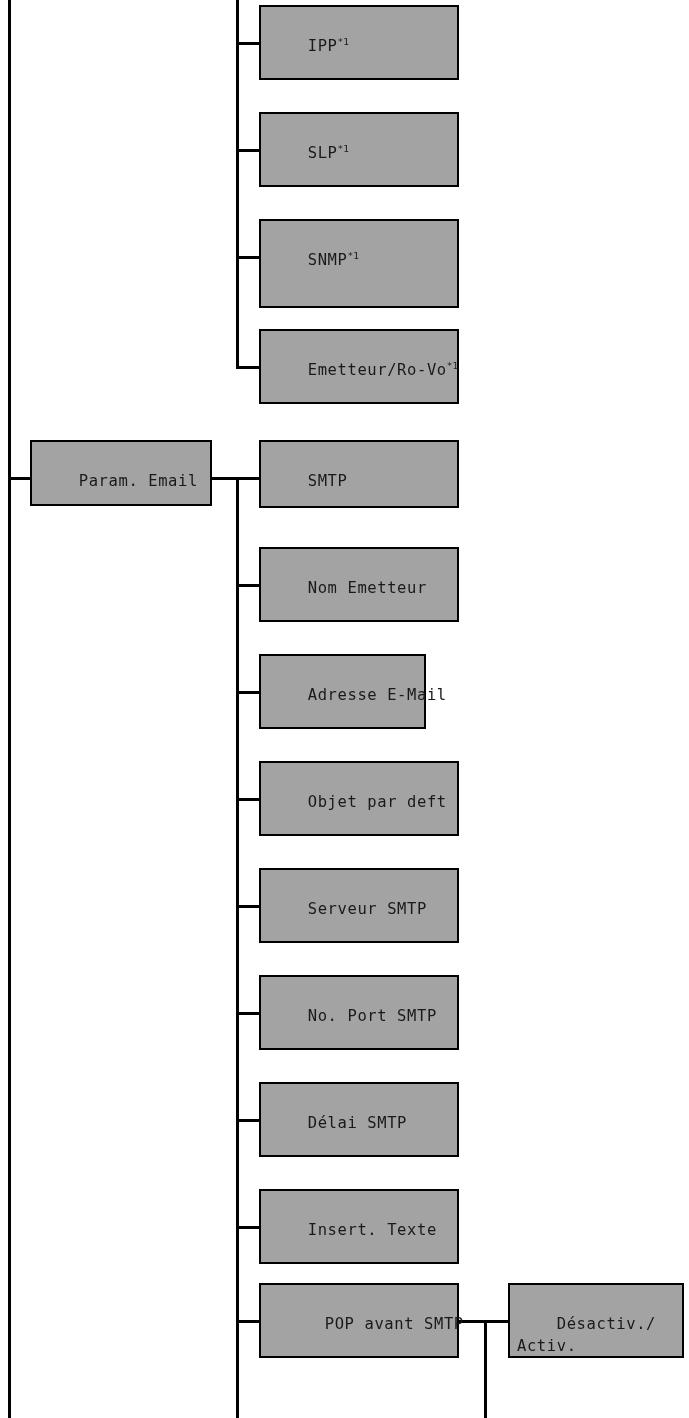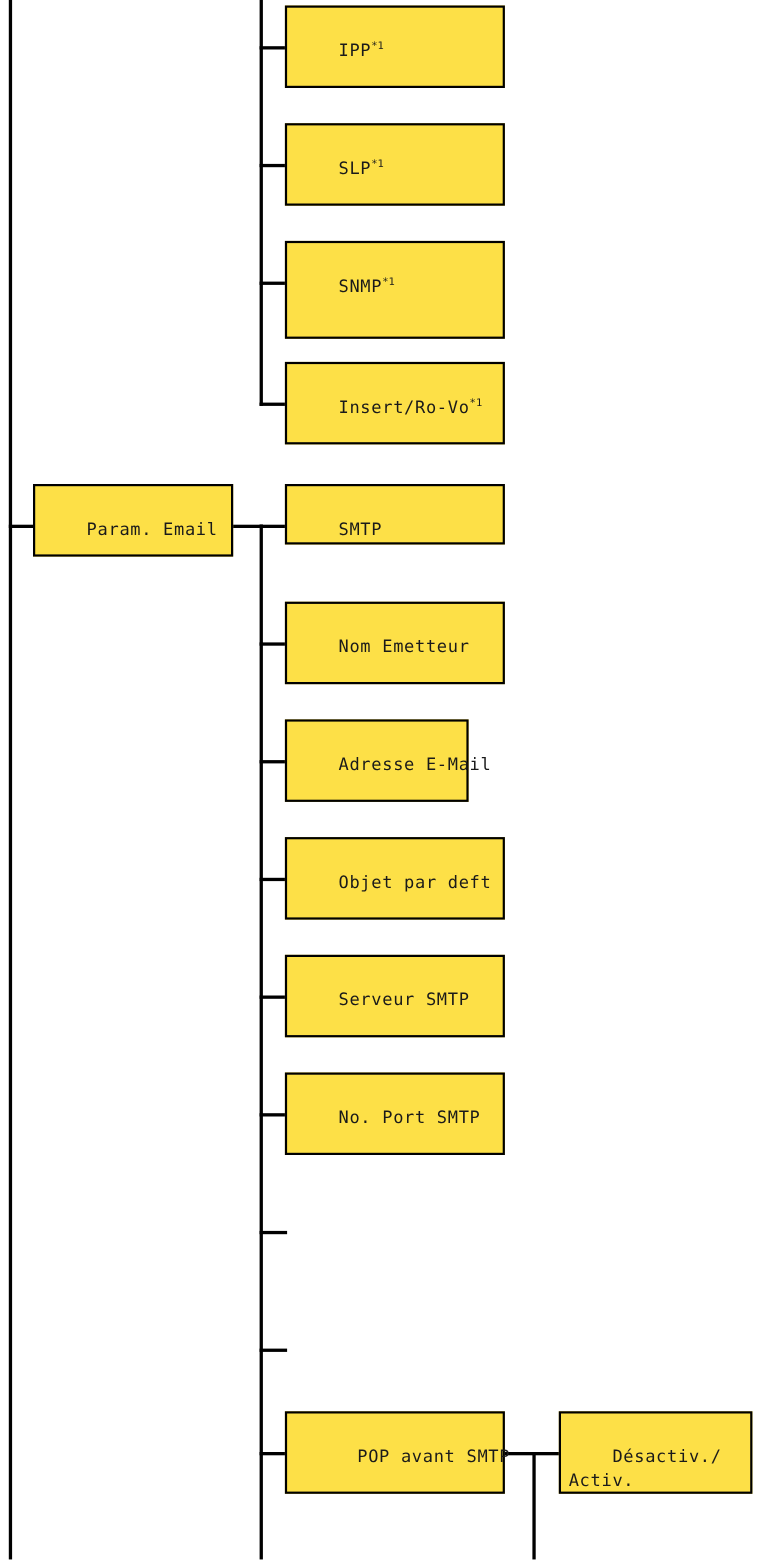--- a/index.html
+++ b/index.html
@@ -27,21 +27,21 @@
   .hline {
     position: absolute;
     height: 3px;
     background: #000000;
   }
   
   .node {
     position: absolute;
     box-sizing: border-box;
     border: 2px solid #000000;
-    background: #fde047;
+    background: #a3a3a3;
     color: #1a1a1a;
     font-family: "DejaVu Sans Mono", "Liberation Mono", monospace;
     font-size: 15.5px;
     line-height: 22px;
     letter-spacing: 0.6px;
     padding: 6px 0 0 7px;
     white-space: pre;
   }
   .node .label {
     display: inline;
@@ -92,28 +92,28 @@
 
   <div class="node" style="left:259px; top:112px; width:200px; height:75px;">
     <span class="label">SLP</span><sup>*1</sup>
   </div>
 
   <div class="node" style="left:259px; top:219px; width:200px; height:89px;">
     <span class="label">SNMP</span><sup>*1</sup>
   </div>
 
   <div class="node" style="left:259px; top:329px; width:200px; height:75px;">
-    <span class="label">Insert/Ro-Vo</span><sup>*1</sup>
+    <span class="label">Emetteur/Ro-Vo</span><sup>*1</sup>
   </div>
 
   <div class="node" style="left:30px; top:440px; width:182px; height:66px;">
     <span class="label">Param. Email</span>
   </div>
 
-  <div class="node" style="left:259px; top:440px; width:200px; height:55px;">
+  <div class="node" style="left:259px; top:440px; width:200px; height:68px;">
     <span class="label">SMTP</span>
   </div>
 
   <div class="node" style="left:259px; top:547px; width:200px; height:75px;">
     <span class="label">Nom Emetteur</span>
   </div>
 
   <div class="node" style="left:259px; top:654px; width:167px; height:75px;">
     <span class="label">Adresse E-Mail</span>
   </div>
@@ -123,21 +123,27 @@
   </div>
 
   <div class="node" style="left:259px; top:868px; width:200px; height:75px;">
     <span class="label">Serveur SMTP</span>
   </div>
 
   <div class="node" style="left:259px; top:975px; width:200px; height:75px;">
     <span class="label">No. Port SMTP</span>
   </div>
 
+  <div class="node" style="left:259px; top:1082px; width:200px; height:75px;">
+    <span class="label">Délai SMTP</span>
+  </div>
 
+  <div class="node" style="left:259px; top:1189px; width:200px; height:75px;">
+    <span class="label">Insert. Texte</span>
+  </div>
 
   <div class="node" style="left:259px; top:1283px; width:200px; height:75px;padding-left:24px;">
     <span class="label">POP avant SMTP</span>
   </div>
 
   <div class="node" style="left:508px; top:1283px; width:176px; height:75px;">
     <span class="label">Désactiv./</span><br><span class="label">Activ.</span>
   </div>
 
 </div>

